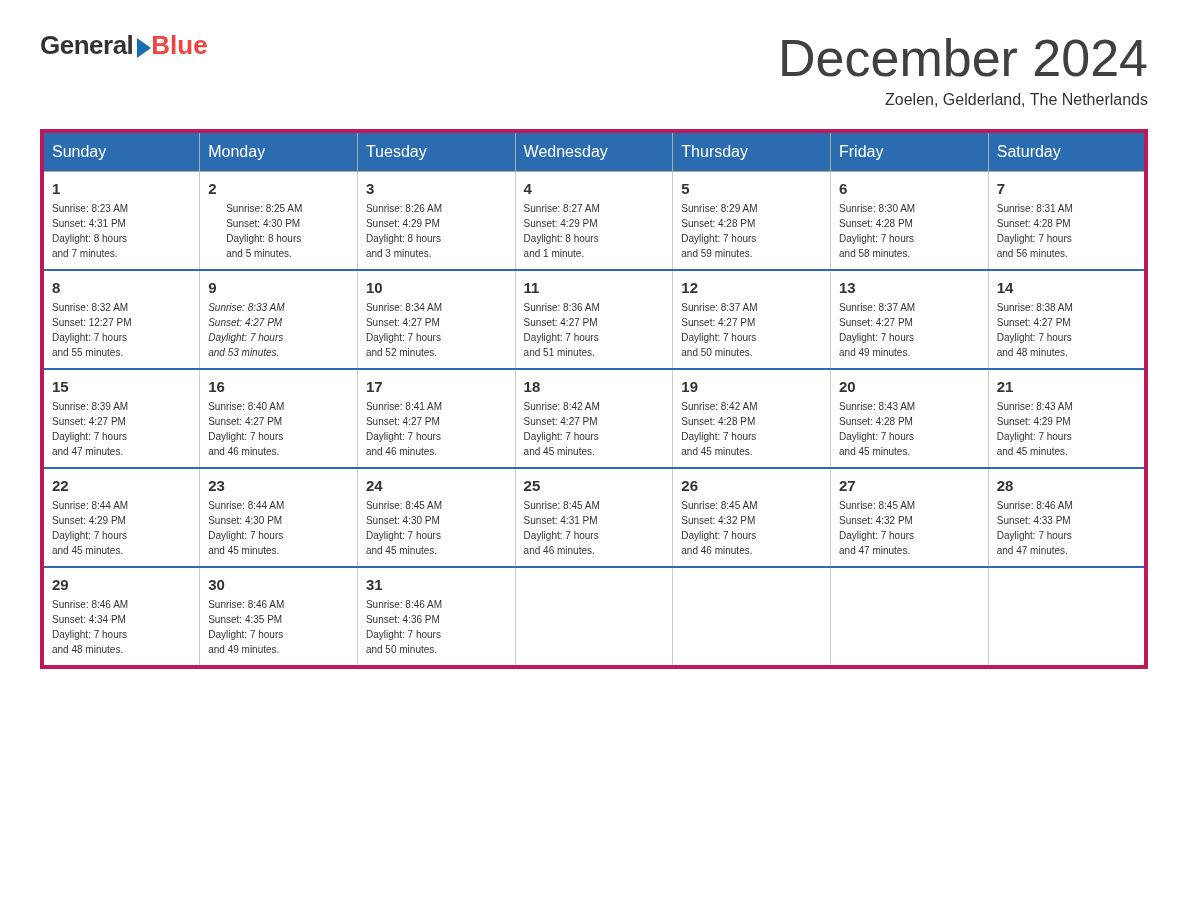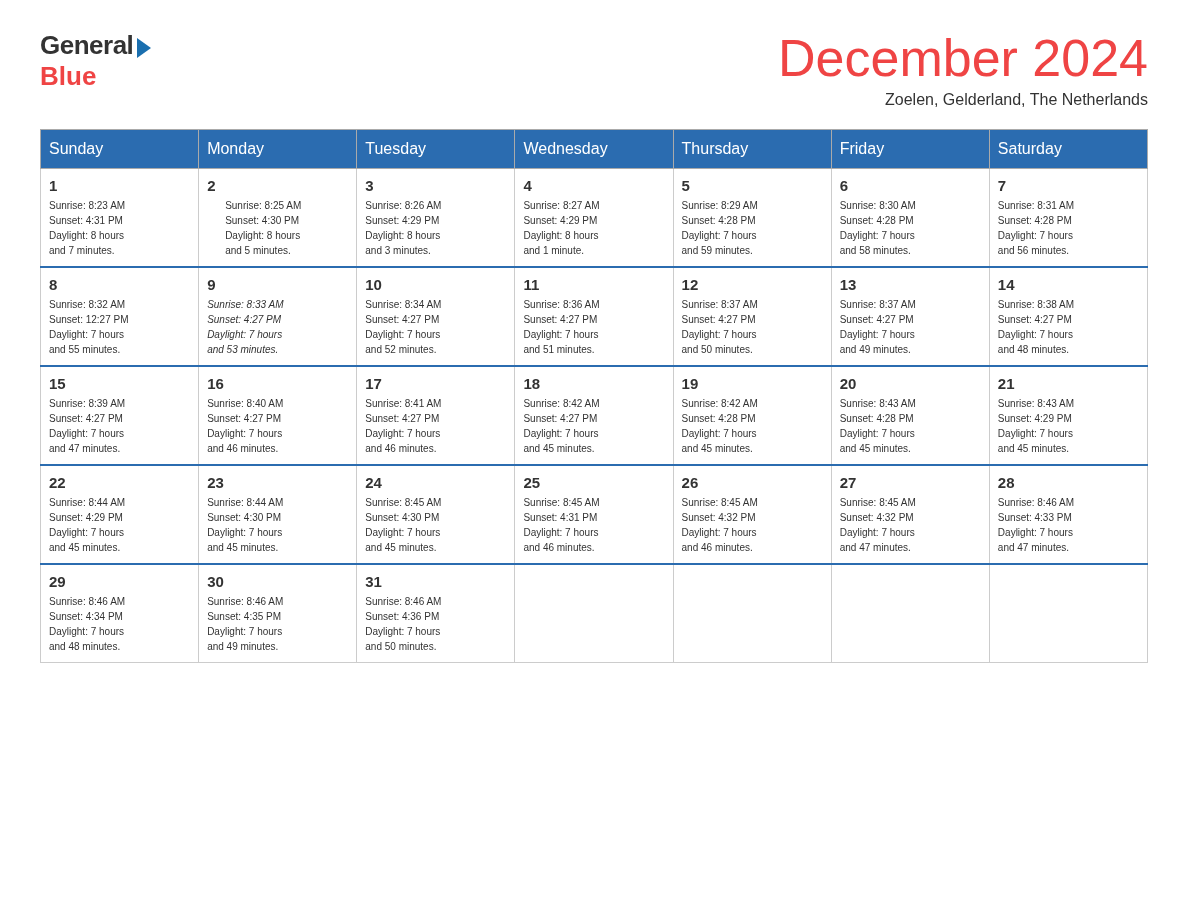--- a/index.html
+++ b/index.html
@@ -10,21 +10,21 @@
       color: #333;
     }
     .header {
       display: flex;
       justify-content: space-between;
       align-items: flex-start;
       margin-bottom: 20px;
     }
     .logo {
       display: flex;
-      flex-direction: column;
+      flex-direction: row;
       align-items: flex-start;
     }
     .logo-top {
       display: flex;
       align-items: center;
     }
     .logo-general {
       font-size: 26px;
       font-weight: bold;
       color: #333;
@@ -44,32 +44,32 @@
       font-weight: bold;
       color: #ef4444;
       margin-left: 0;
     }
     .title-section {
       text-align: right;
     }
     .month-title {
       font-size: 52px;
       font-weight: normal;
-      color: #ef4444;
+      color: #404040;
       line-height: 1.1;
     }
     .location {
       font-size: 16px;
       color: #333;
       margin-top: 4px;
     }
     .calendar {
       width: 100%;
       border-collapse: collapse;
-      border: 1px solid #be185d;
+      border: 4px solid #be185d;
     }
     .calendar th {
       background-color: #2b6cb0;
       color: white;
       padding: 10px 8px;
       font-size: 16px;
       font-weight: normal;
       text-align: left;
       border: 1px solid #aaa;
     }

